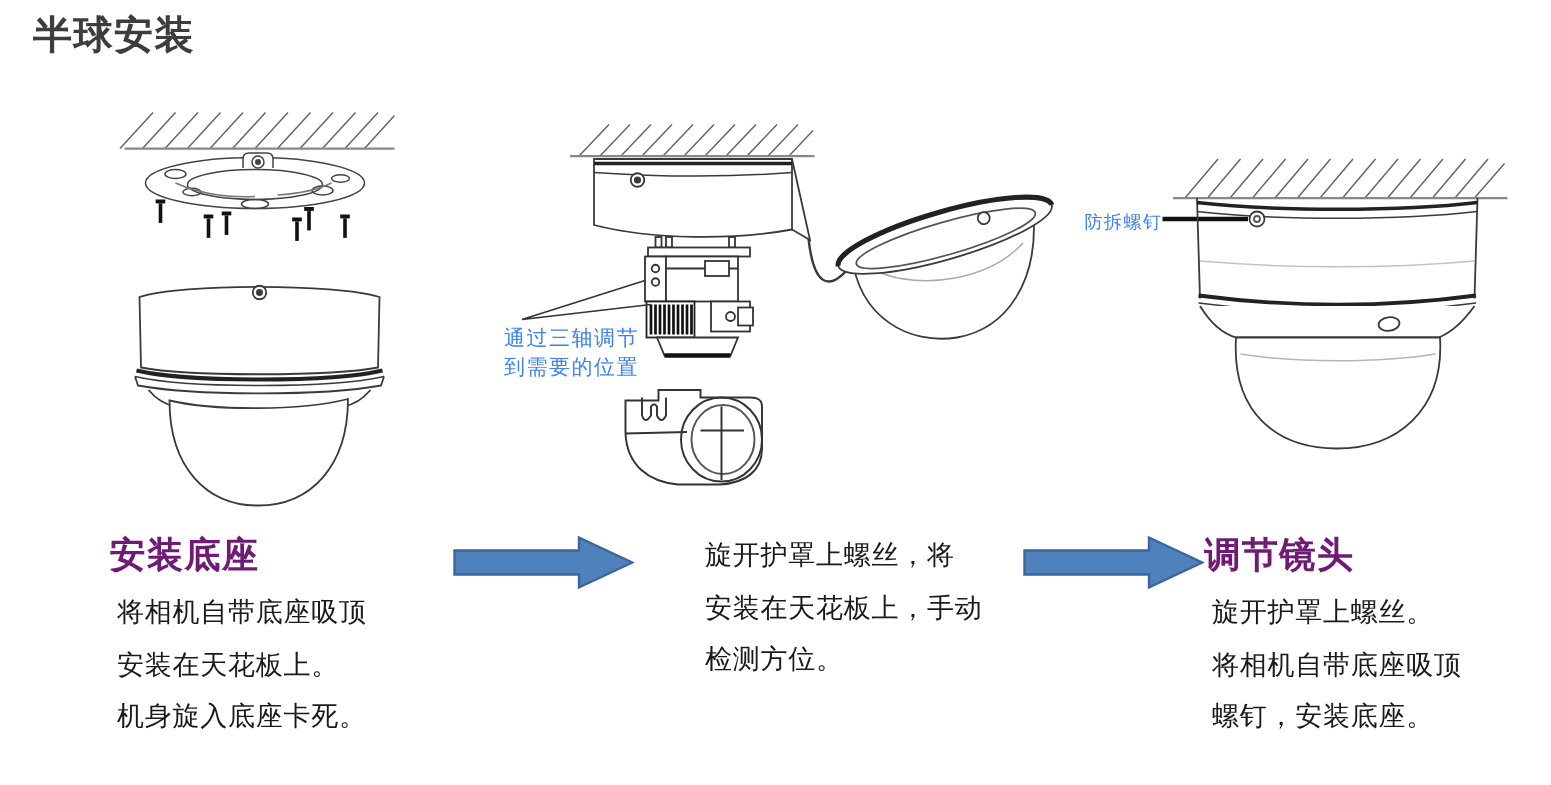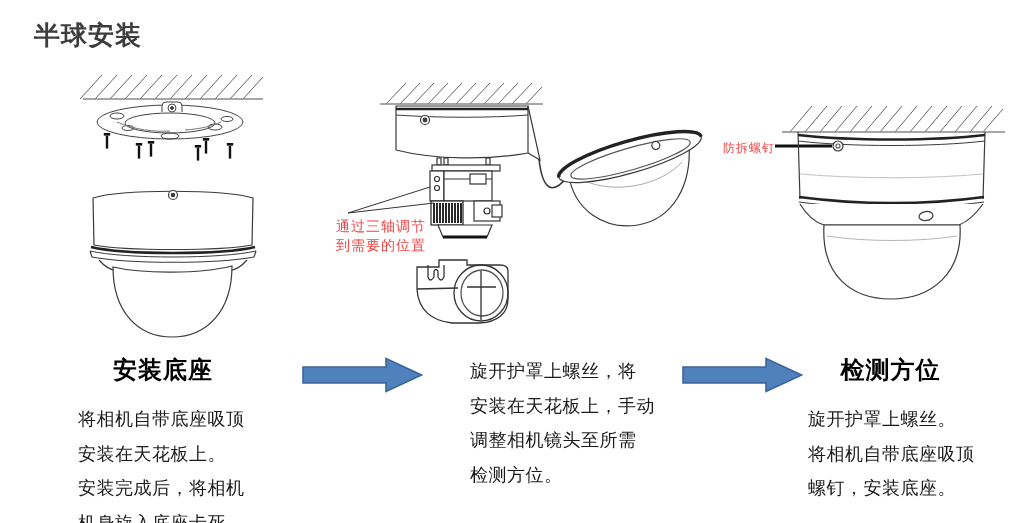--- a/index.html
+++ b/index.html
@@ -1,32 +1,32 @@
 <!DOCTYPE html>
 <html><head>
 <meta charset="utf-8">
 <style>
   html,body{margin:0;padding:0;background:#fff;}
   .canvas{
     position:relative;width:1034px;height:523px;background:#fff;overflow:hidden;
     font-family:"DejaVu Sans","Liberation Sans",sans-serif;
   }
   .page-title{
-    position:absolute;left:22px;top:6px;margin:12px;
+    position:absolute;left:22px;top:6px;margin:0;
     font-size:26px;font-weight:700;color:#3d3d3d;letter-spacing:1px;
   }
   .illus{position:absolute;}
-  .anno{position:absolute;color:#ef4444;}
+  .anno{position:absolute;color:#3b82f6;}
   .anno-axis{left:336px;top:217px;font-size:14px;line-height:19px;letter-spacing:1px;}
   .anno-tamper{left:723px;top:140px;font-size:12px;letter-spacing:1px;}
   .arrow-svg{position:absolute;width:121px;height:36px;}
   .step{position:absolute;width:180px;}
   .step-title{
-    text-align:center;font-size:24px;font-weight:700;color:#000000;
-    letter-spacing:1px;margin-bottom:16px;
+    font-size:24px;font-weight:700;color:#701a75;
+    letter-spacing:1px;margin-bottom:6px;
   }
   .step-body{
     font-size:18px;color:#1a1a1a;line-height:34.5px;letter-spacing:0.5px;
     padding-left:5px;white-space:nowrap;
   }
   svg{display:block;}
 </style>
 </head>
 <body>
 
@@ -165,36 +165,34 @@
   </svg>
   <svg class="arrow-svg" style="left:682px;top:357px" viewBox="0 0 121 36">
     <polygon points="1,10 84,10 84,1.5 119.5,18 84,34.5 84,26 1,26" fill="#4f81bd" stroke="#3c669b" stroke-width="1.6"></polygon>
   </svg>
 
   <div class="step" style="left:73px;top:354px">
     <div class="step-title">安装底座</div>
     <div class="step-body">
       <div>将相机自带底座吸顶</div>
       <div>安装在天花板上。</div>
-      <div>安装完成后，将相机</div>
       <div>机身旋入底座卡死。</div>
     </div>
   </div>
 
   <div class="step" style="left:465px;top:354px">
     <div class="step-body">
       <div>旋开护罩上螺丝，将</div>
       <div>安装在天花板上，手动</div>
-      <div>调整相机镜头至所需</div>
       <div>检测方位。</div>
     </div>
   </div>
 
   <div class="step" style="left:803px;top:354px;width:175px">
-    <div class="step-title">检测方位</div>
+    <div class="step-title">调节镜头</div>
     <div class="step-body">
       <div>旋开护罩上螺丝。</div>
       <div>将相机自带底座吸顶</div>
       <div>螺钉，安装底座。</div>
     </div>
   </div>
 
 </div>
 
 </body></html>

